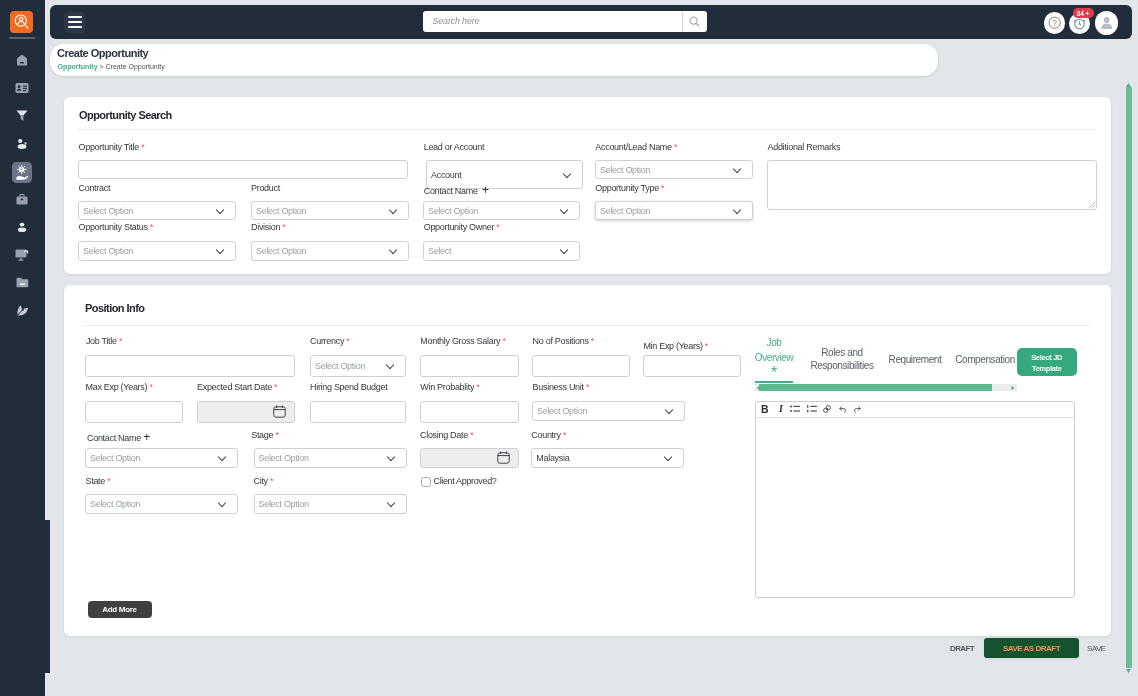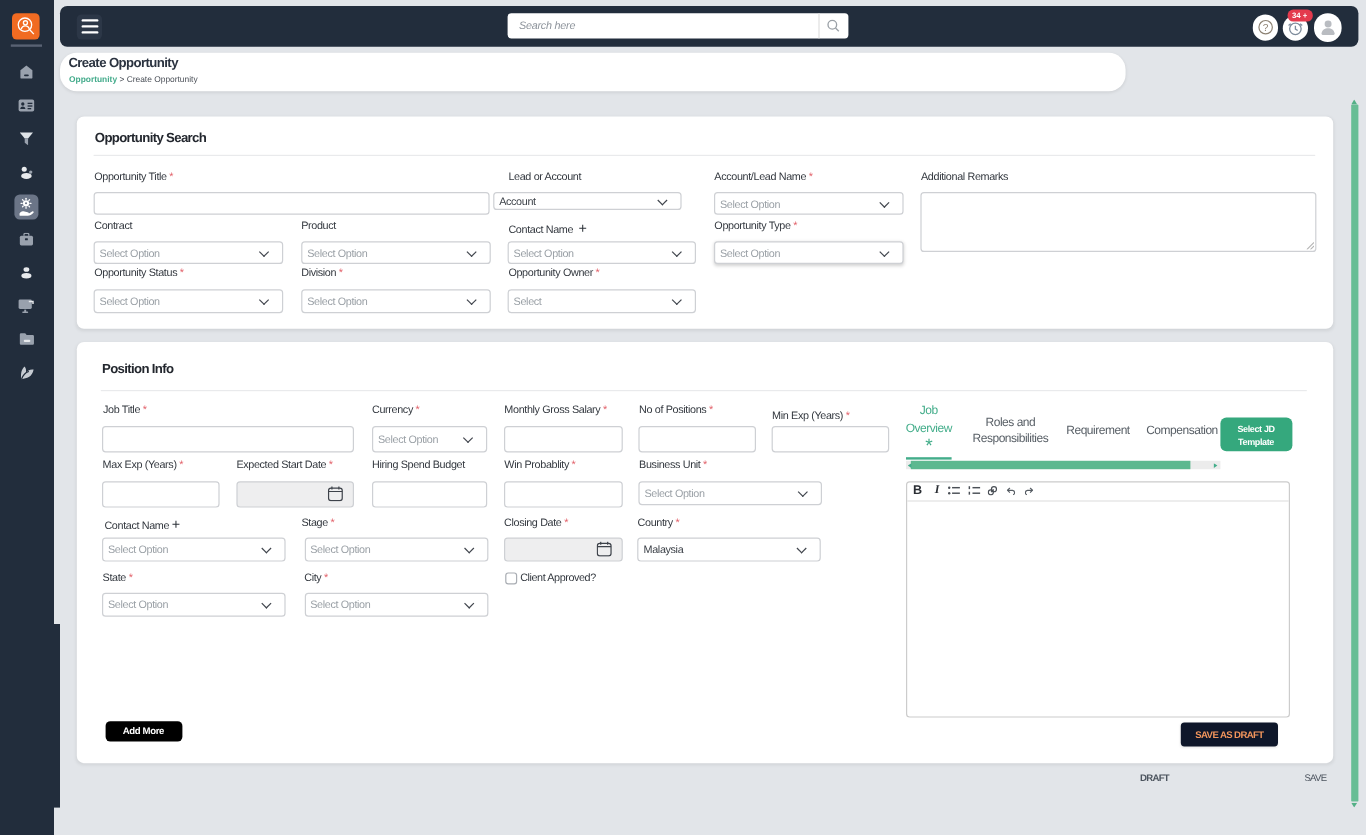--- a/index.html
+++ b/index.html
@@ -32,21 +32,21 @@
 .dis{background:#eeeeef}
 .ph{position:absolute;left:4px;top:50%;transform:translateY(-50%);font-size:9px;color:#9aa0a6;white-space:nowrap;letter-spacing:-0.3px}
 .dk{color:#3a3f46}
 .sel::after{content:"";position:absolute;right:12px;top:calc(50% - 4px);width:5px;height:5px;border-right:1.2px solid #40454d;border-bottom:1.2px solid #40454d;transform:rotate(45deg)}
 .cal{position:absolute;right:8px;top:calc(50% - 6.5px)}
 
 .tab{position:absolute;font-size:10px;color:#585f66;text-align:center;line-height:13.5px;letter-spacing:-0.4px}
 .tab.act{color:#43ad8a}
 
 .btn-g{position:absolute;background:#35a87d;border-radius:5px;color:#fff;font-size:8px;font-weight:bold;text-align:center;letter-spacing:-0.3px}
-.btn-o{position:absolute;background:#000000;border-radius:4px;color:#fff;font-size:8px;font-weight:bold;text-align:center;letter-spacing:-0.3px}
+.btn-o{position:absolute;background:#404040;border-radius:4px;color:#fff;font-size:8px;font-weight:bold;text-align:center;letter-spacing:-0.3px}
 </style>
 </head>
 <body>
 <div id="page">
 
 <div id="sidebar">
 
 <div class="abs" style="left:10px;top:11px;width:23px;height:22px;background:#f16b22;border-radius:4px">
 <svg width="23" height="22" viewBox="0 0 23 22">
           <g fill="none" stroke="#fff" stroke-width="1.1">
@@ -173,21 +173,21 @@
 <div class="card" id="card1" style="top:97px;height:176.5px">
 <div class="ctitle" style="left:15px;top:11.5px">Opportunity Search</div>
 <div class="cdiv" style="left:14px;top:32px;width:1018px"></div>
 
 <div class="lbl" style="left:14.5px;top:45px">Opportunity Title <i>*</i></div>
 <div class="lbl" style="left:359.7px;top:45px">Lead or Account</div>
 <div class="lbl" style="left:531.3px;top:45px">Account/Lead Name <i>*</i></div>
 <div class="lbl" style="left:703.5px;top:45px">Additional Remarks</div>
 
 <div class="inp" style="left:14px;top:63px;width:330px;height:19px"></div>
-<div class="inp sel" style="left:347px;top:63px;width:157px;height:15px">
+<div class="inp sel" style="left:362px;top:63px;width:157px;height:29px">
         <span class="ph dk">Account</span>
       </div>
 <div class="inp sel" style="left:531px;top:63px;width:158px;height:19px">
         <span class="ph">Select Option</span>
       </div>
 <div class="inp" style="left:703px;top:63px;width:330px;height:50px">
         <svg style="position:absolute;right:1px;bottom:1px" width="8" height="8" viewBox="0 0 8 8">
           <g stroke="#b5b5b5" stroke-width="0.9">
             <line x1="2" y1="8" x2="8" y2="2"></line>
             <line x1="5" y1="8" x2="8" y2="5"></line>
@@ -359,21 +359,21 @@
             <path d="M6.3 2.6H2.2a1.9 1.9 0 00-.4 3.7"></path>
             <path d="M4.4 0.6l2 2-2 1.9"></path>
           </g>
         </svg>
 </div>
 
 <div class="btn-o" style="left:23.5px;top:316.3px;width:64px;height:17.6px;line-height:17.6px">Add More</div>
 </div>
 
 <div class="abs" style="left:950px;top:644px;font-size:8px;font-weight:bold;color:#4c545e;letter-spacing:-0.6px">DRAFT</div>
-<div class="abs" style="left:984px;top:602px;width:81px;height:20px;background:#0f172a;border-radius:3px;box-shadow:0 1px 2px rgba(0,0,0,.08)">
+<div class="abs" style="left:984px;top:638px;width:95px;height:20px;background:#14532d;border-radius:3px;box-shadow:0 1px 2px rgba(0,0,0,.08)">
       <span style="position:absolute;width:100%;text-align:center;top:6px;font-size:8px;font-weight:bold;color:#f2955c;letter-spacing:-0.5px">SAVE AS DRAFT</span>
     </div>
 <div class="abs" style="left:1087px;top:644px;font-size:8px;font-weight:normal;color:#4c545e;letter-spacing:-0.6px">SAVE</div>
 
 <div class="abs" style="left:1125.8px;top:87px;width:6px;height:580.5px;background:#68bd95;border-radius:1px"></div>
 <svg class="abs" style="left:1126.3px;top:82.5px" width="5" height="4" viewBox="0 0 5 4">
       <path d="M2.5 0L5 4H0z" fill="#53b086"></path>
     </svg>
 <svg class="abs" style="left:1126.3px;top:668.5px" width="5" height="4" viewBox="0 0 5 4">
       <path d="M2.5 4L5 0H0z" fill="#53b086"></path>

